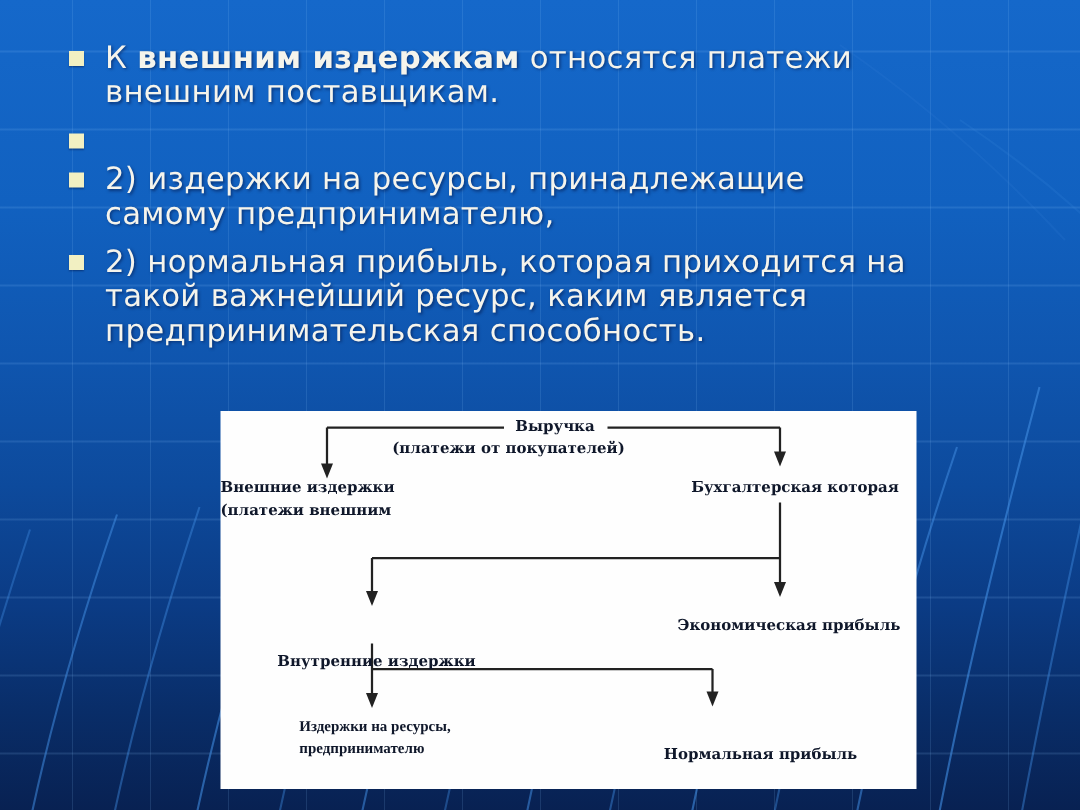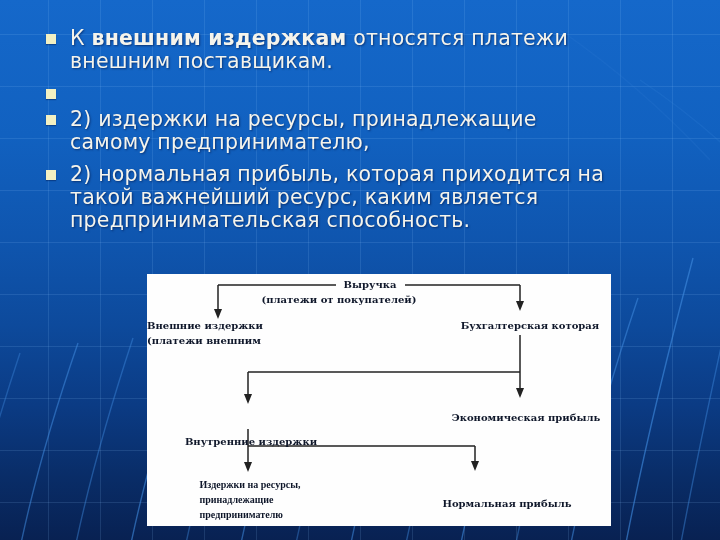--- a/index.html
+++ b/index.html
@@ -137,21 +137,20 @@
       <div>Внешние издержки</div>
       <div>(платежи внешним</div>
     </div>
 
     <div class="dlabel" style="left:383px;top:44px;">Бухгалтерская которая</div>
     <div class="dlabel" style="left:104px;top:136px;margin-top:24px;">Внутренние издержки</div>
     <div class="dlabel" style="left:379px;top:136px;">Экономическая прибыль</div>
 
     <div class="dlabel" style="left:103px;top:203px;font-family:Liberation Serif, serif;">
       <div>Издержки на ресурсы,</div>
-      <div>принадлежащие</div>
       <div>предпринимателю</div>
     </div>
 
     <div class="dlabel" style="left:360px;top:222px;">Нормальная прибыль</div>
 
   </div>
 
 </div>
 
 </body></html>

